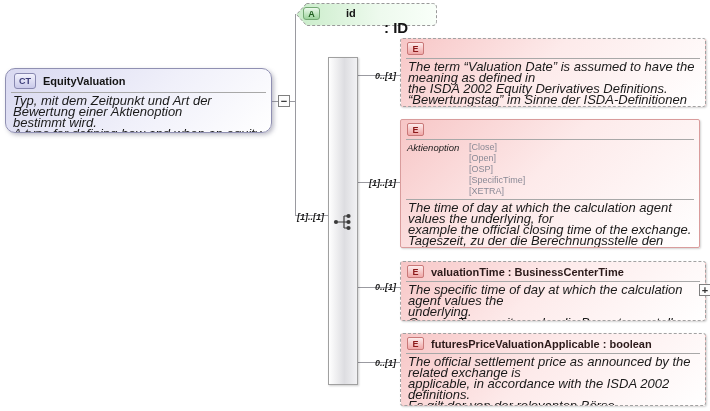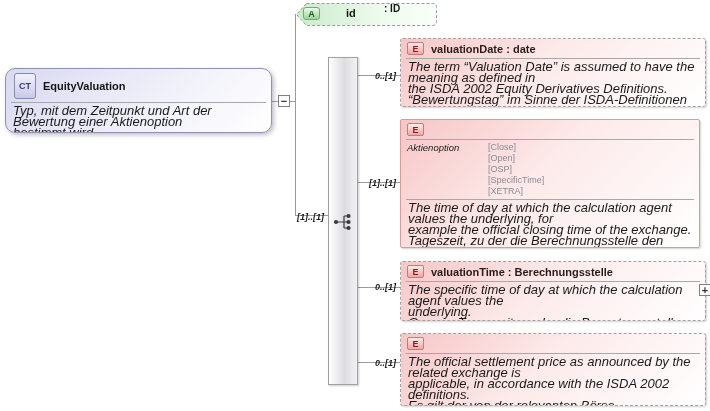--- a/index.html
+++ b/index.html
@@ -13,59 +13,59 @@
   .occ{position:absolute;font-family:"Liberation Sans",sans-serif;
        font-style:italic;font-weight:bold;font-size:9px;color:#1c1c1c;margin-top:8px;}
   .occ.right{width:42px;text-align:right;}
   .toggle{position:absolute;width:12px;height:12px;box-sizing:border-box;
        border:1px solid #7f7f7f;background:#fcfcfc;color:#333;
        display:flex;align-items:center;justify-content:center;
        font:bold 11px/9px "Liberation Sans",sans-serif;cursor:pointer;}
   
   .badge{display:inline-flex;align-items:center;justify-content:center;
        font-weight:bold;flex:0 0 auto;box-sizing:border-box;}
-  .ct-badge{width:22px;height:26px;font-size:9px;color:#3c3c78;border:1px solid #8888b0;
+  .ct-badge{width:22px;height:16px;font-size:9px;color:#3c3c78;border:1px solid #8888b0;
        border-radius:3px;background:linear-gradient(180deg,#f2f2fd,#c9c9e9);}
   .a-badge{width:17px;height:13px;font-size:9px;color:#1e5e1e;border:1px solid #74a874;
        border-radius:3px;background:linear-gradient(180deg,#ecf9ec,#9cd49c);}
   .e-badge{width:17px;height:13px;font-size:9px;color:#8c1a1a;border:1px solid #c97878;
        border-radius:2px;background:linear-gradient(180deg,#fdecec,#f0a6a6);}
   
   .ct-box{position:absolute;left:5px;top:68px;width:267px;height:65px;box-sizing:border-box;
        border:1px solid #9090b2;border-radius:10px;overflow:hidden;
        background:linear-gradient(135deg,#d9d9f1 0%,#f0f0fa 55%,#ffffff 100%);
        box-shadow:2px 2px 4px rgba(110,110,135,.45);}
   .box-header{display:flex;align-items:center;gap:7px;padding:4px 8px 3px;}
   .box-title{font-size:11px;font-weight:bold;color:#141414;white-space:nowrap;}
   .box-sep{height:1px;background:#a8a8a8;margin:0 5px;}
   .annotation{font-style:italic;font-size:13px;line-height:11px;color:#1a1a1a;
        white-space:pre-line;padding:2px 7px 0;}
   
   .attr-wrap{position:absolute;left:296px;top:3px;width:141px;height:23px;cursor:pointer;}
   .attr-wrap svg{position:absolute;left:0;top:0;}
   .attr-name{position:absolute;left:34px;top:4px;font-size:11px;font-weight:bold;color:#141414;padding-left:16px;}
-  .attr-type{position:absolute;left:88px;top:0;font-size:10px;font-weight:bold;color:#141414;}
+  .attr-type{position:absolute;left:88px;top:16px;font-size:15px;font-weight:bold;color:#141414;}
   .attr-wrap .a-badge{position:absolute;left:7px;top:4px;}
   
   .seq-bar{position:absolute;left:328px;top:57px;width:30px;height:328px;box-sizing:border-box;
        border:1px solid #a0a0a0;box-shadow:1px 1px 2px rgba(0,0,0,.2);
        background:linear-gradient(90deg,#ffffff 0%,#dddde1 55%,#f2f2f4 100%);}
   .seq-icon{position:absolute;left:4px;top:154px;}
   
   .el-box{position:absolute;box-sizing:border-box;overflow:hidden;cursor:pointer;
        background:linear-gradient(135deg,#f7c6c6 0%,#fdeaea 45%,#ffffff 100%);
        box-shadow:1px 1px 2px rgba(0,0,0,.18);}
   .el-box.dashed{border:1px dashed #a2a2a2;border-radius:3px;}
   .el-box.solid{border:1px solid #d99c9c;border-radius:2px;}
   .el-header{display:flex;align-items:center;gap:7px;padding:3px 6px 3px;}
   .el-title{font-size:11px;font-weight:bold;color:#2b1a1a;white-space:nowrap;}
   .sep-txt{white-space:pre;}
   .enum-row{display:flex;padding:2px 6px 2px;}
   .enum-label{width:62px;flex:0 0 auto;font-style:italic;font-size:9.5px;color:#1a1a1a;}
-  .enum-values{font-size:9px;line-height:11px;color:#8a8a96;white-space:pre-line;margin-left:19px;}
+  .enum-values{font-size:9px;line-height:11px;color:#8a8a96;white-space:pre-line;}
 </style>
 </head>
 <body>
 
 <div class="canvas">
 
   <div class="hline" style="left:272px;top:101px;width:6px;"></div>
   <div class="hline" style="left:290px;top:101px;width:5px;"></div>
   <div class="vline" style="left:295px;top:14px;height:201px;"></div>
   <div class="hline" style="left:295px;top:215px;width:33px;"></div>
@@ -118,21 +118,20 @@
       <path d="M5 10 H11 M11 4 V16 M11 4 H14 M11 10 H14 M11 16 H14" stroke="#3a3a3a" stroke-width="1.2" fill="none"></path>
       <circle cx="15.5" cy="4" r="2.1" fill="#3a3a3a"></circle>
       <circle cx="15.5" cy="10" r="2.1" fill="#3a3a3a"></circle>
       <circle cx="15.5" cy="16" r="2.1" fill="#3a3a3a"></circle>
     </svg>
   </div>
 
   <div class="el-box dashed" style="left:400px;top:38px;width:306px;height:69px;">
     <div class="el-header">
       <span class="badge e-badge">E</span>
-      <span class="el-title"><span>valuationDate</span><span class="sep-txt"> : </span><span>date</span></span>
     </div>
     <div class="box-sep"></div>
     <div class="annotation">The term “Valuation Date” is assumed to have the meaning as defined in
 the ISDA 2002 Equity Derivatives Definitions.
 “Bewertungstag” im Sinne der ISDA-Definitionen zu Aktienderivaten von
 2002.</div>
   </div>
 
   <div class="el-box solid" style="left:400px;top:119px;width:300px;height:129px;">
     <div class="el-header">
@@ -150,35 +149,36 @@
     <div class="box-sep"></div>
     <div class="annotation">The time of day at which the calculation agent values the underlying, for
 example the official closing time of the exchange.
 Tageszeit, zu der die Berechnungsstelle den Basiswert bewertet, zum
 Beispiel der offizielle Börsenschluss.</div>
   </div>
 
   <div class="el-box dashed" style="left:400px;top:261px;width:306px;height:60px;">
     <div class="el-header">
       <span class="badge e-badge">E</span>
-      <span class="el-title"><span>valuationTime</span><span class="sep-txt"> : </span><span>Berechnungsstelle</span></span>
+      <span class="el-title"><span>valuationTime</span><span class="sep-txt"> : </span><span>BusinessCenterTime</span></span>
     </div>
     <div class="box-sep"></div>
     <div class="annotation">The specific time of day at which the calculation agent values the
 underlying.
 Genaue Tageszeit, zu der die Bewertungsstelle den Basiswert bewertet.</div>
   </div>
 
   <div class="toggle" style="left:699px;top:284px;">
     <span>+</span>
   </div>
 
   <div class="el-box dashed" style="left:400px;top:333px;width:306px;height:73px;">
     <div class="el-header">
       <span class="badge e-badge">E</span>
+      <span class="el-title"><span>futuresPriceValuationApplicable</span><span class="sep-txt"> : </span><span>boolean</span></span>
     </div>
     <div class="box-sep"></div>
     <div class="annotation">The official settlement price as announced by the related exchange is
 applicable, in accordance with the ISDA 2002 definitions.
 Es gilt der von der relevanten Börse veröffentlichte offizielle
 Abrechnungspreis im Sinne der ISDA-Definitionen von 2002.</div>
   </div>
 
 </div>
 

